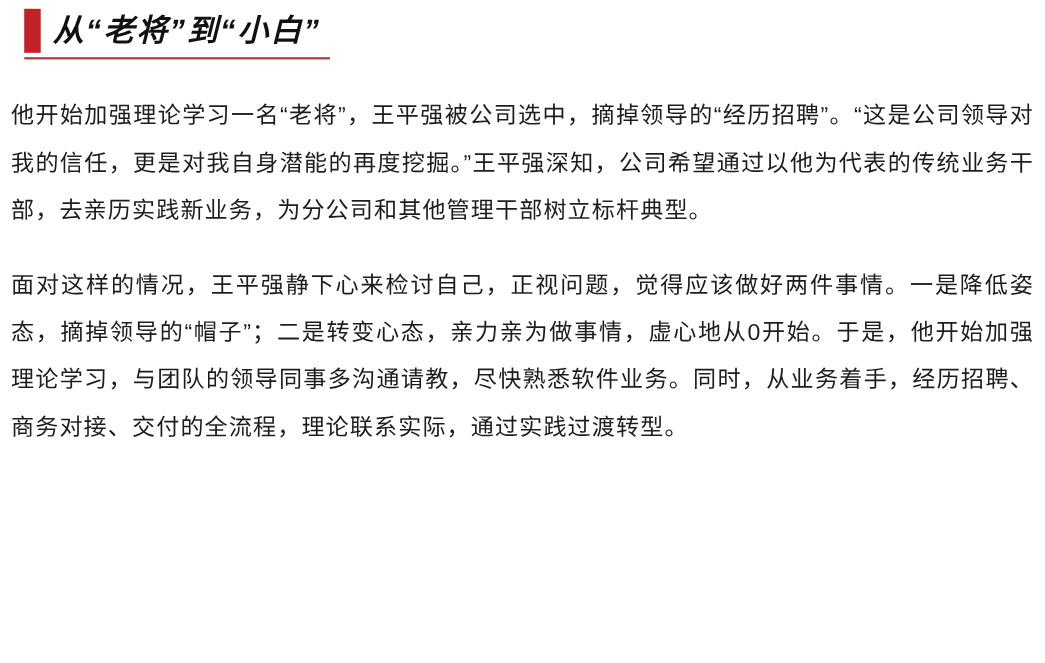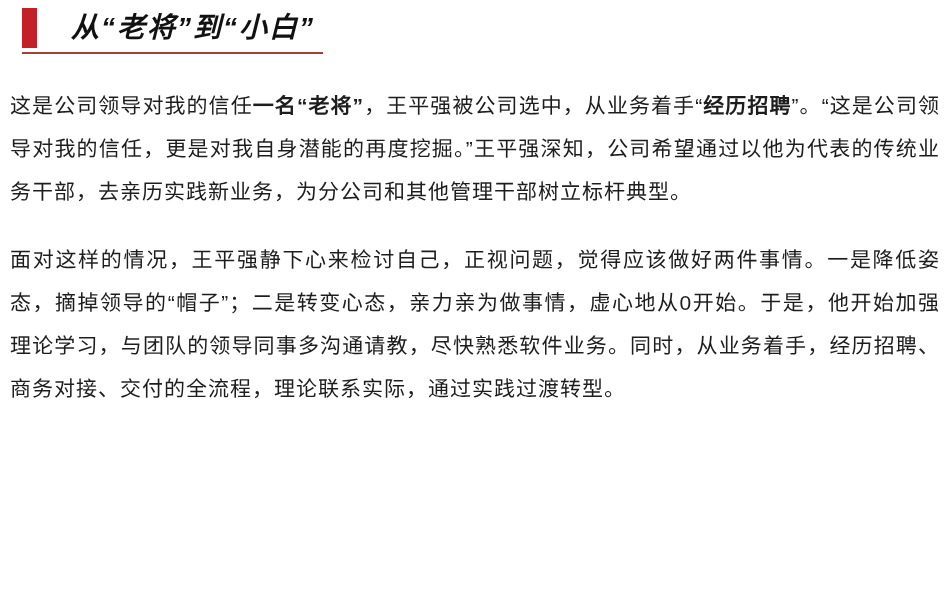--- a/index.html
+++ b/index.html
@@ -56,30 +56,30 @@
     font-size: 21px;
     line-height: 43px;
     letter-spacing: 1px;
     text-align: justify;
     text-justify: inter-ideograph;
   }
   .article-body p:last-child {
     margin-bottom: 0;
   }
   .run { font-weight: 400; }
-  .run.bold { font-weight: 700; }
+  .run.bold { font-weight: 400; }
 </style>
 </head>
 <body>
 
 <div class="page">
 
-  <div class="title-block" style="border-bottom-color: rgb(166, 63, 60); gap: 23px;">
+  <div class="title-block" style="border-bottom-color: rgb(166, 63, 60);">
     <div class="accent-bar" style="background: rgb(195, 33, 39);"></div>
     <div class="page-title">从“老将”到“小白”</div>
   </div>
 
   <div class="article-body">
-      <p><span class="run">这是公司领导对我的信任</span><span class="run bold">一名“老将”</span><span class="run">，王平强被公司选中，从业务着手“</span><span class="run bold">经历招聘</span><span class="run">”。“这是公司领导对我的信任，更是对我自身潜能的再度挖掘。”王平强深知，公司希望通过以他为代表的传统业务干部，去亲历实践新业务，为分公司和其他管理干部树立标杆典型。</span></p>
+      <p><span class="run">他开始加强理论学习</span><span class="run bold">一名“老将”</span><span class="run">，王平强被公司选中，摘掉领导的“</span><span class="run bold">经历招聘</span><span class="run">”。“这是公司领导对我的信任，更是对我自身潜能的再度挖掘。”王平强深知，公司希望通过以他为代表的传统业务干部，去亲历实践新业务，为分公司和其他管理干部树立标杆典型。</span></p>
       <p><span class="run">面对这样的情况，王平强静下心来检讨自己，正视问题，觉得应该做好两件事情。一是降低姿态，摘掉领导的“帽子”；二是转变心态，亲力亲为做事情，虚心地从0开始。于是，他开始加强理论学习，与团队的领导同事多沟通请教，尽快熟悉软件业务。同时，从业务着手，经历招聘、商务对接、交付的全流程，理论联系实际，通过实践过渡转型。</span></p>
     </div>
 
 </div>
 
 </body></html>

